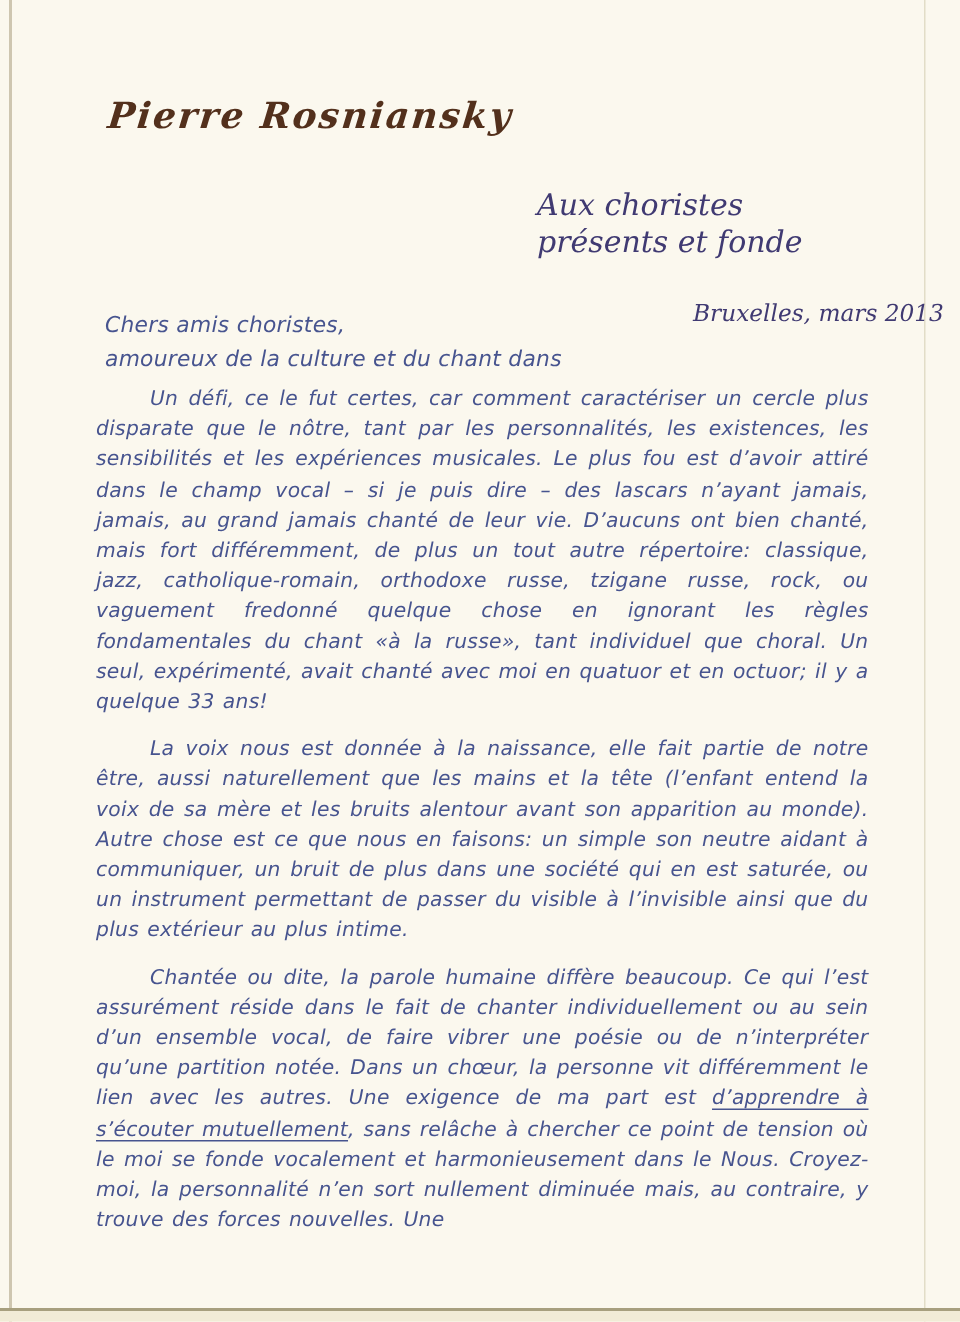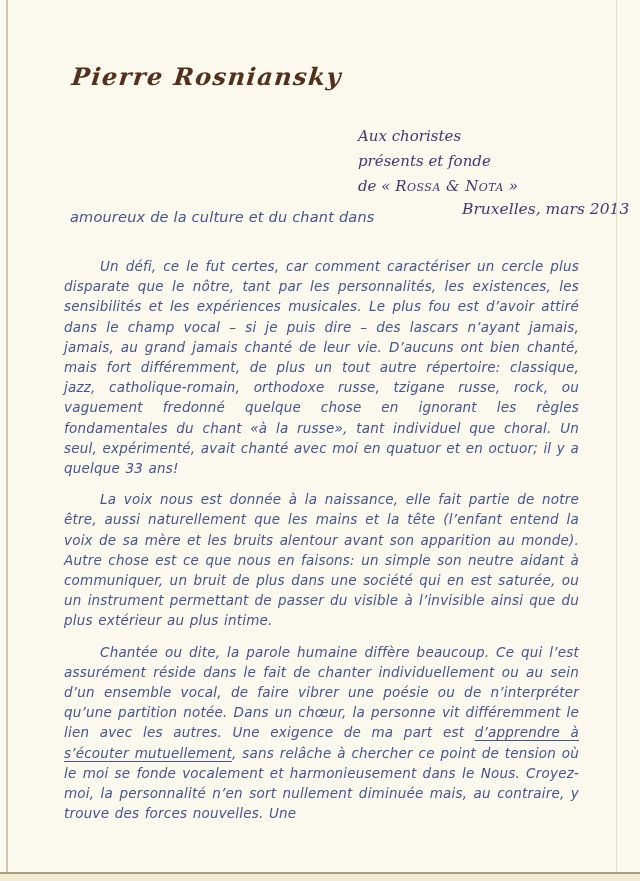--- a/index.html
+++ b/index.html
@@ -34,21 +34,21 @@
     font-style: italic; font-weight: bold;
     font-size: 24px; letter-spacing: 1.5px;
     color: #53301c;
     transform: skewX(-6deg);
   }
   
   .recipient {
     position: absolute; left: 358px; top: 124px;
     font-family: "DejaVu Serif", serif;
     font-style: italic;
-    font-size: 15px; line-height: 25px;
+    font-size: 20px; line-height: 25px;
     color: #403a72;
   }
   .recipient .smallcaps { font-variant: small-caps; letter-spacing: 0.5px; }
   
   .dateline {
     position: absolute; left: 446px; top: 200px;
     font-family: "DejaVu Serif", serif;
     font-style: italic;
     font-size: 15.5px;
     color: #403a72;
@@ -80,26 +80,26 @@
 <div class="scan-edge-left"></div>
 <div class="scan-edge-right"></div>
 <div class="scan-edge-bottom-line"></div>
 <div class="scan-edge-bottom-strip"></div>
 
 <div class="letterhead">Pierre Rosniansky</div>
 
 <div class="recipient">
   <div>Aux choristes</div>
   <div>présents et fonde</div>
-  <div><span>de « </span><span class="smallcaps">Rossa &amp; Nota</span><span> »</span></div>
 </div>
 
 <div class="dateline">Bruxelles, mars 2013</div>
 
 <div class="salutation hand">
+  <div>Chers amis choristes,</div>
   <div>amoureux de la culture et du chant dans</div>
 </div>
 
 <div class="body-text hand">
   <p>Un défi, ce le fut certes, car comment caractériser un cercle plus disparate que le nôtre, tant par les personnalités, les existences, les sensibilités et les expériences musicales. Le plus fou est d’avoir attiré dans le champ vocal – si je puis dire – des lascars n’ayant jamais, jamais, au grand jamais chanté de leur vie. D’aucuns ont bien chanté, mais fort différemment, de plus un tout autre répertoire: classique, jazz, catholique-romain, orthodoxe russe, tzigane russe, rock, ou vaguement fredonné quelque chose en ignorant les règles fondamentales du chant «à la russe», tant individuel que choral. Un seul, expérimenté, avait chanté avec moi en quatuor et en octuor; il y a quelque 33 ans!</p>
   <p>La voix nous est donnée à la naissance, elle fait partie de notre être, aussi naturellement que les mains et la tête (l’enfant entend la voix de sa mère et les bruits alentour avant son apparition au monde). Autre chose est ce que nous en faisons: un simple son neutre aidant à communiquer, un bruit de plus dans une société qui en est saturée, ou un instrument permettant de passer du visible à l’invisible ainsi que du plus extérieur au plus intime.</p>
   <p><span>Chantée ou dite, la parole humaine diffère beaucoup. Ce qui l’est assurément réside dans le fait de chanter individuellement ou au sein d’un ensemble vocal, de faire vibrer une poésie ou de n’interpréter qu’une partition notée. Dans un chœur, la personne vit différemment le lien avec les autres. Une exigence de ma part est </span><span class="underline-phrase">d’apprendre à s’écouter mutuellement</span><span>, sans relâche à chercher ce point de tension où le moi se fonde vocalement et harmonieusement dans le Nous. Croyez-moi, la personnalité n’en sort nullement diminuée mais, au contraire, y trouve des forces nouvelles. Une</span></p>
 </div>
 
 </body></html>

